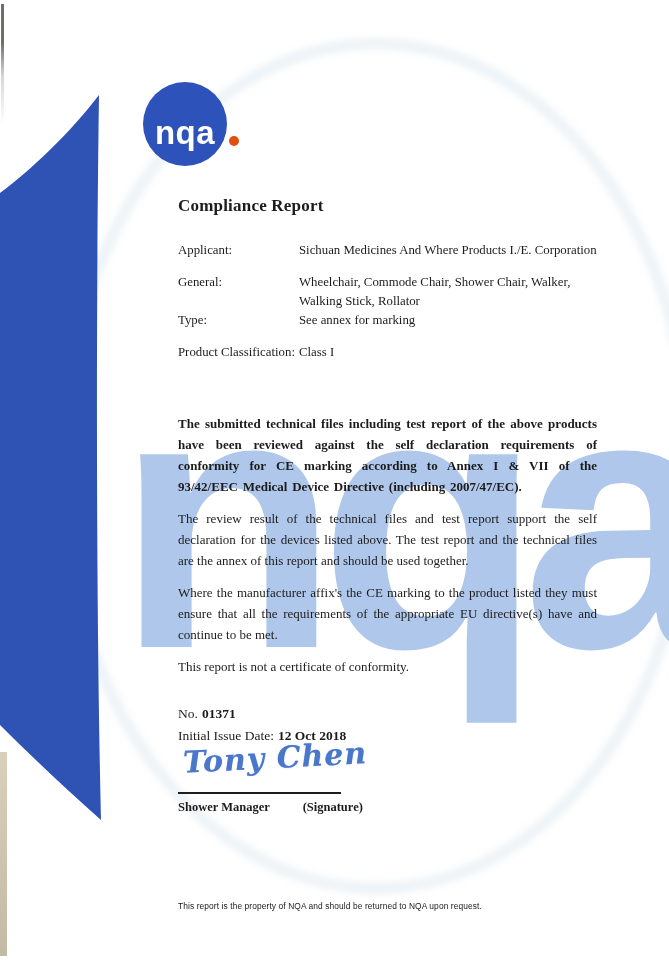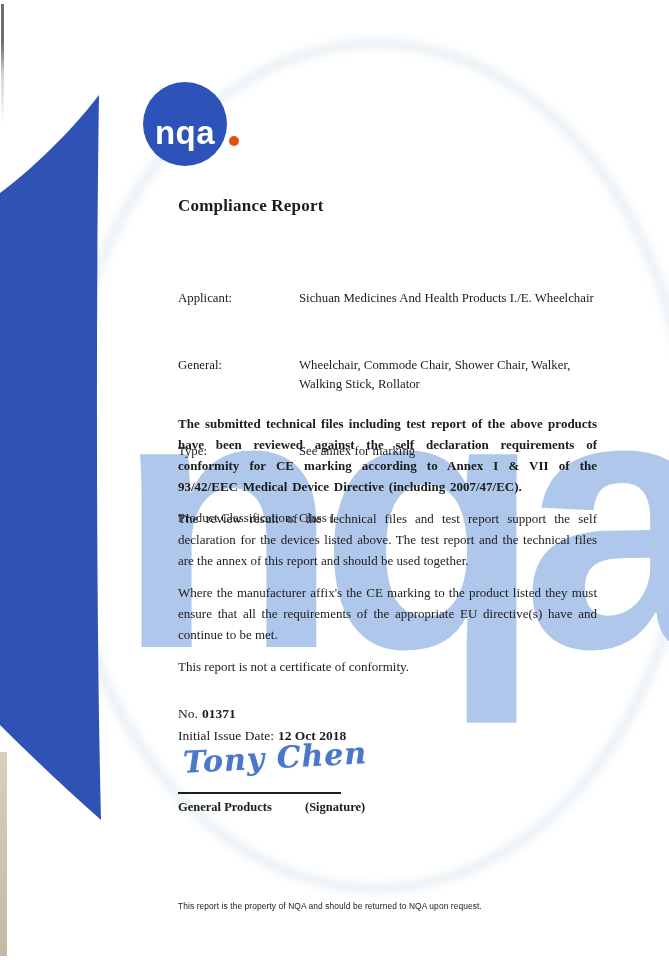--- a/index.html
+++ b/index.html
@@ -59,21 +59,21 @@
     position:absolute;left:229px;top:136px;width:10px;height:10px;
     border-radius:50%;background:#e0500e;
   }
   .title{
     position:absolute;left:178px;top:196px;margin:0;
     font-size:17px;font-weight:bold;letter-spacing:.2px;
   }
   
   .fields{position:absolute;left:178px;top:241px;width:422px;font-size:12.8px;line-height:19px;}
   .fgroup{margin-bottom:13px;}
-  .frow{display:flex;margin-top:48px;}
+  .frow{display:flex;}
   .frow .lab{flex:0 0 auto;min-width:117px;white-space:nowrap;padding-right:4px;}
   .frow .val{flex:1;white-space:pre-line;}
   
   .paras{position:absolute;left:178px;top:413px;width:419px;}
   .paras p{margin:0 0 11px;font-size:13px;line-height:21px;text-align:justify;font-family:Liberation Serif, serif;}
   .paras p.bold{font-weight:bold;word-spacing:1.5px;}
   
   .numblock{position:absolute;left:178px;top:703px;font-size:13.5px;line-height:22px;}
   .numblock b{margin-left:4px;}
   
@@ -116,21 +116,21 @@
     <span>nqa</span>
   </div>
   <div class="logo-dot"></div>
 
   <h1 class="title">Compliance Report</h1>
 
   <div class="fields">
     <div class="fgroup">
       <div class="frow">
         <span class="lab">Applicant:</span>
-        <span class="val">Sichuan Medicines And Health Products I./E. Wheelchair</span>
+        <span class="val">Sichuan Medicines And Where Products I./E. Corporation</span>
       </div>
     </div>
     <div class="fgroup">
       <div class="frow">
         <span class="lab">General:</span>
         <span class="val">Wheelchair, Commode Chair, Shower Chair, Walker,
 Walking Stick, Rollator</span>
       </div>
       <div class="frow">
         <span class="lab">Type:</span>
@@ -159,19 +159,19 @@
     <div>
       <span>Initial Issue Date:</span><b>12 Oct 2018</b>
     </div>
   </div>
 
   <div class="signature">Tony Chen</div>
 
   <div class="sigline"></div>
 
   <div class="sigcaption">
-    <span>General Products</span>
+    <span>Shower Manager</span>
     <span class="cap2">(Signature)</span>
   </div>
 
   <div class="footer">This report is the property of NQA and should be returned to NQA upon request.</div>
 
 </div>
 
 </body></html>

